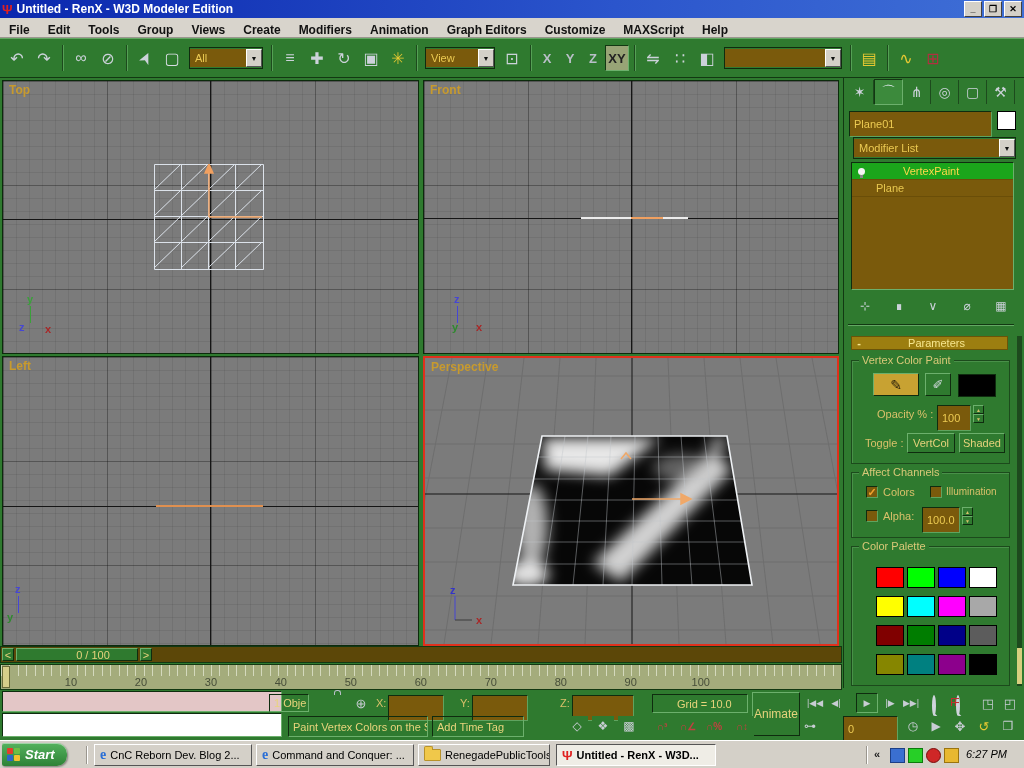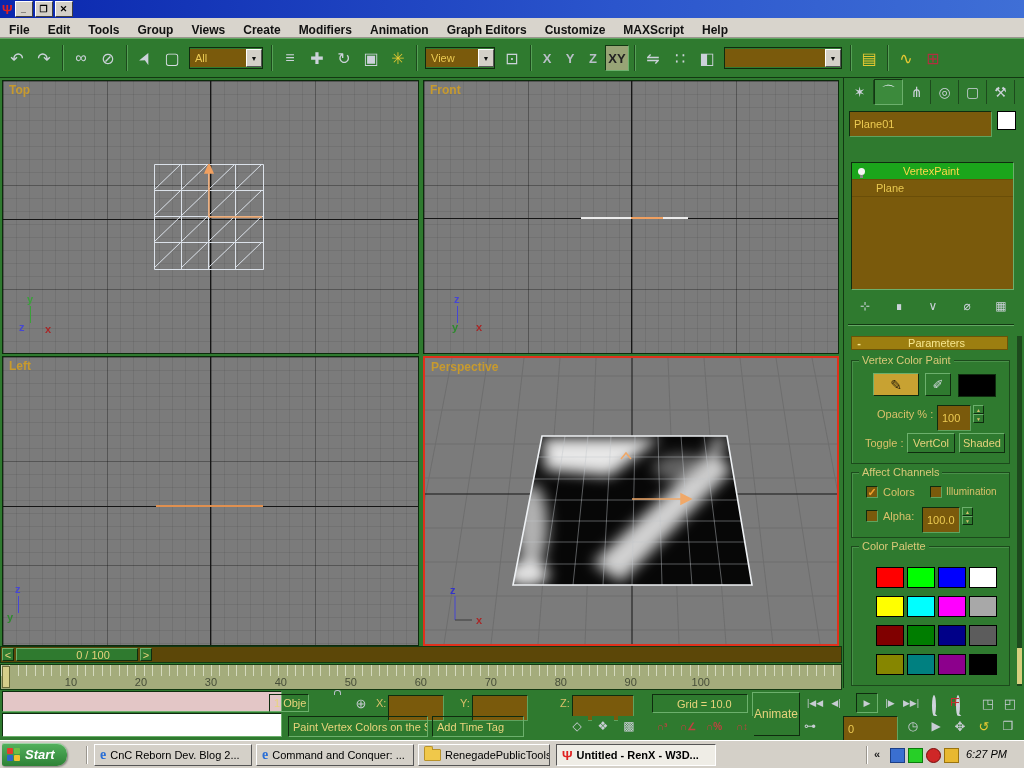--- a/index.html
+++ b/index.html
@@ -77,20 +77,21 @@
   .tico{width:13px;height:13px;flex:none;}
   .qsep{position:absolute;top:5px;width:1px;height:18px;background:#9a968e;box-shadow:1px 0 0 #fff;}
 </style>
 </head>
 <body>
 
 <div id="screen">
 
   <div id="titlebar">
     <span class="appico">Ψ</span>
+    <span class="ttl">Untitled - RenX - W3D Modeler Edition</span>
     <span class="wbtn">_</span>
     <span class="wbtn">❐</span>
     <span class="wbtn">✕</span>
   </div>
 
   <div id="menubar">
 
   <span class="mi">File</span>
       <span class="mi">Edit</span>
       <span class="mi">Tools</span>
@@ -294,20 +295,24 @@
         </span>
       <span class="tab">
           <span>▢</span>
         </span>
       <span class="tab">
           <span>⚒</span>
         </span>
     </div>
     <div class="field" style="position:absolute;left:5px;top:33px;width:143px;height:17px;">Plane01</div>
     <div style="position:absolute;left:153px;top:33px;width:17px;height:17px;background:#fff;border:1px solid #000;"></div>
+    <div class="ddwrap" style="position:absolute;left:6px;top:59px;">
+      <span class="ddfield" style="width:145px;">Modifier List</span>
+      <span class="ddbtn">▼</span>
+    </div>
     <div class="sunkenbox" style="position:absolute;left:7px;top:84px;width:163px;height:128px;background:#7a5a0c;">
       <div class="stackrow" style="background:#1ba51b;color:#ffd84a;">
         <span class="bulb"></span>
         <span style="margin-left:34px;">VertexPaint</span>
       </div>
       <div class="stackrow" style="color:#e8c850;border-top:1px solid #6a4e08;">
         <span style="margin-left:24px;">Plane</span>
       </div>
       <div style="border-top:1px solid #6a4e08;height:1px;"></div>
     </div>

